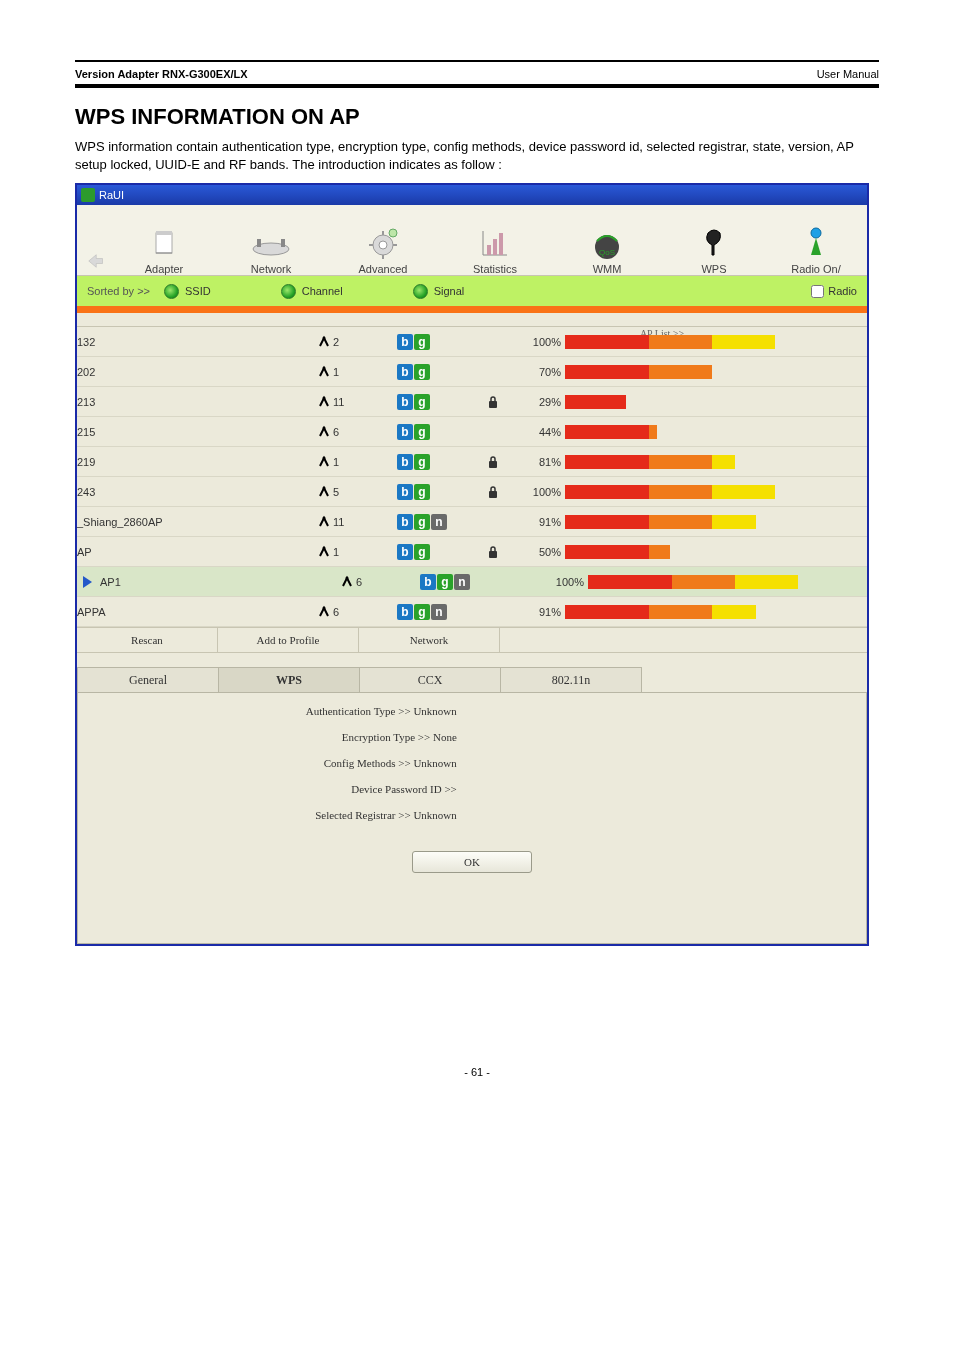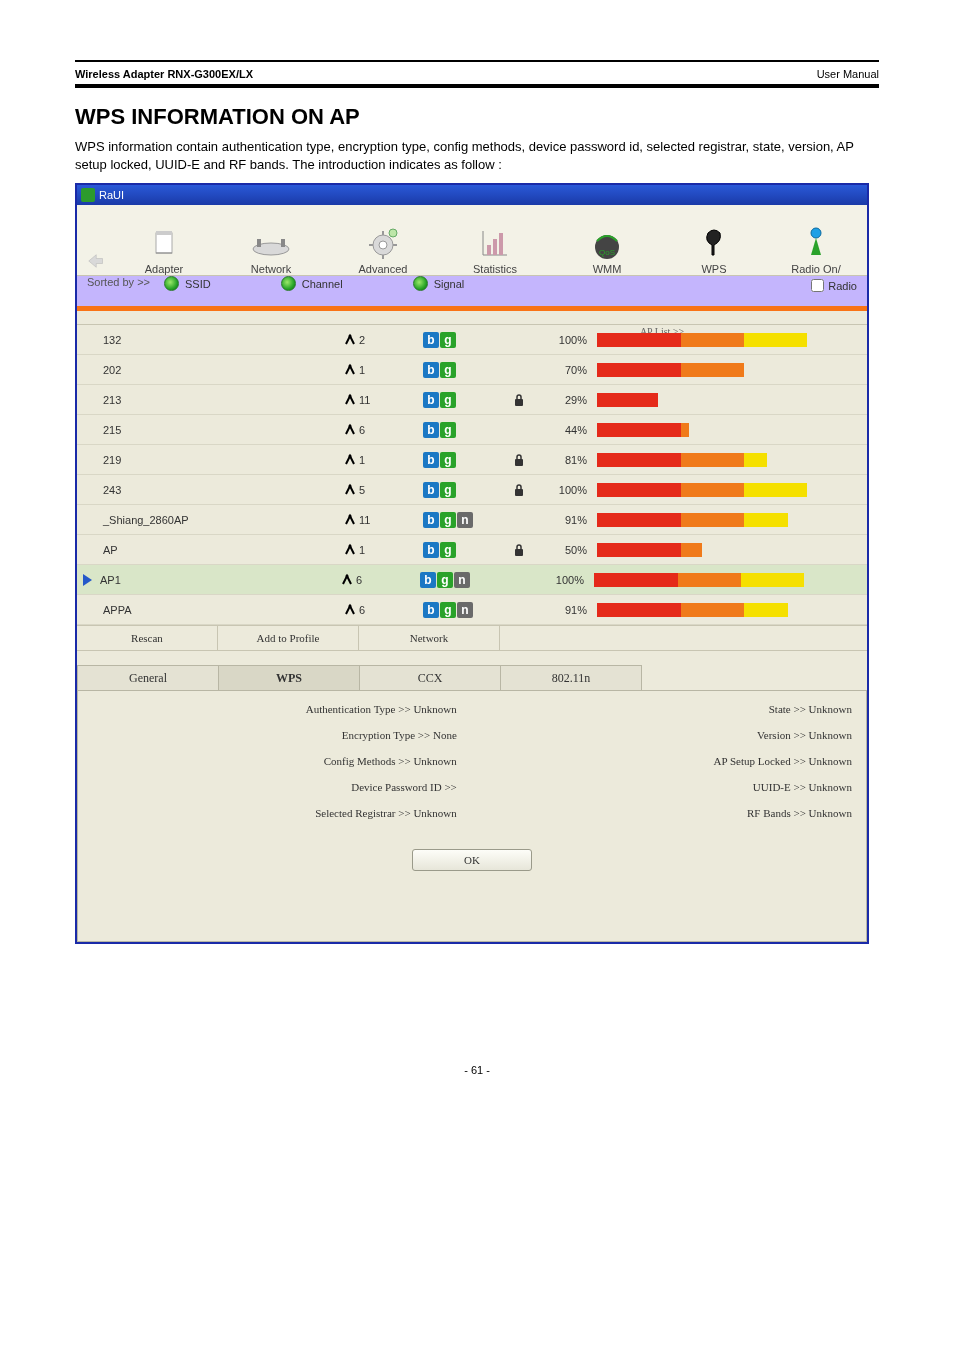--- a/index.html
+++ b/index.html
@@ -10,42 +10,42 @@
 .hr-thick{border:none;border-top:4px solid #000;margin:2px 75px 16px 75px}
 .section-title{font:bold 22px Arial;color:#000;margin:0 75px 8px 75px}
 .intro{font:13px/1.35 Arial;color:#000;margin:0 75px 10px 75px}
 .app{width:790px;margin:6px 0 4px 75px;border:2px solid #1a2aa8;background:#eceadb;position:relative}
 .titlebar{height:20px;background:linear-gradient(#2a59d8,#1a3aa8);color:#fff;font:11px/20px Tahoma,Arial;display:flex;align-items:center}
 .titlebar-ico{display:inline-block;width:14px;height:14px;margin:0 4px 0 4px;background:#2c9b2c;border-radius:2px}
 .toolbar{display:flex;align-items:flex-end;height:70px;background:#f3f2e7;border-bottom:1px solid #c8c5b2}
 .tool{flex:0 0 auto;text-align:center;font:11px Tahoma,Arial;color:#444;padding:0 6px}
 .tool .ic{display:block;margin:0 auto 2px auto}
 .back-arrow{width:32px;height:28px;margin:6px 8px 0 8px}
-.sortbar{display:flex;align-items:flex-start;height:30px;font:11px Tahoma,Arial;color:#333;border-bottom:5px solid #f97316;position:relative;background:#c4b5fd}
+.sortbar{display:flex;align-items:center;height:30px;font:11px Tahoma,Arial;color:#333;border-bottom:7px solid #f97316;position:relative;background:#bef264}
 .sortbar .lbl{margin:0 14px 0 10px;color:#555}
 .radio{display:inline-flex;align-items:center;margin-right:70px}
 .radio-dot{width:13px;height:13px;border-radius:50%;background:radial-gradient(circle at 40% 40%,#9be86a 0,#28a428 60%,#0a6d0a 100%);display:inline-block;margin-right:6px;border:1px solid #2a7a2a}
 .show{position:absolute;right:10px;display:flex;align-items:center}
 .show input{margin-right:4px}
 .aplist-lbl{font:10px Tahoma;color:#666;text-align:center;margin-top:-1px;border-bottom:1px solid #c8c5b2;padding-bottom:3px;position:relative}
 .aplist-lbl span{background:#eceadb;padding:0 6px;position:relative;top:16px;margin-left:380px}
 .grid{background:#eceadb}
 .row{display:flex;align-items:center;height:29px;border-bottom:1px solid #d9d7c6;font:11px Tahoma,Arial;color:#333}
 .row.sel{background:#d9e6c8}
 .sel-tri{width:0;height:0;border-top:6px solid transparent;border-bottom:6px solid transparent;border-left:9px solid #2458c9;margin-left:6px}
-.c-ssid{width:240px;padding-left:26px}
+.c-ssid{width:240px;}
 .row.sel .c-ssid{padding-left:6px}
 .c-ch{width:80px;display:flex;align-items:center;justify-content:flex-start}
 .ch-ico{width:14px;height:14px;margin-right:2px}
 .c-bgn{width:90px;display:flex;gap:1px;align-items:center}
 .badge{width:16px;height:16px;border-radius:2px;color:#fff;font:bold 12px/16px Arial;text-align:center}
 .bd-b{background:#1b78c4}.bd-g{background:#2aa22a}.bd-n{background:#6a6a6a}
 .c-lock{width:28px}
 .lock{width:12px;height:14px}
-.c-sig{width:46px;text-align:right;padding-right:10px}
+.c-sig{width:46px;text-align:right;padding-right:4px}
 .c-bar{flex:1;padding-right:8px}
 .bar{height:14px;position:relative;background:#eceadb}
 .seg{position:absolute;top:0;height:14px}
 .btnrow{display:flex;border-top:1px solid #c8c5b2;border-bottom:1px solid #c8c5b2}
 .btnrow .b{flex:0 0 140px;text-align:center;font:11px/24px Tahoma;color:#333;border-right:1px solid #c8c5b2}
 .tabs{display:flex;margin-top:14px}
 .tab{flex:0 0 140px;text-align:center;font:12px/24px Tahoma;background:#e4e2d3;border:1px solid #b8b6a4;border-bottom:none;margin-right:-1px;color:#333}
 .tab.active{background:#d9d7c6;font-weight:bold}
 .wps-panel{border:1px solid #b8b6a4;padding:12px 14px 70px 14px;background:#eceadb;font:11px Tahoma;color:#333;position:relative}
 .wps-cols{display:flex;justify-content:space-between}
@@ -55,21 +55,21 @@
 .okbtn{width:120px;height:22px;border:1px solid #9a9a8a;background:linear-gradient(#fdfdf8,#e7e6d9);font:11px Tahoma;color:#333;border-radius:3px;position:relative;margin:30px auto 0 auto;display:block}
 .pgnum{text-align:center;font:11px Arial;color:#000;margin-top:120px}
 svg{display:block}
 </style>
 </head>
 <body>
 
 <div class="page">
   <hr class="hr-top">
   <div class="hdr">
-    <span class="hdr-left">Wireless Adapter RNX-G300EX/LX</span>
+    <span class="hdr-left">Version Adapter RNX-G300EX/LX</span>
     <span>User Manual</span>
   </div>
   <hr class="hr-thick">
   <h2 class="section-title">WPS INFORMATION ON AP</h2>
   <p class="intro">WPS information contain authentication type, encryption type, config methods, device password id, selected registrar, state, version, AP setup locked, UUID-E and RF bands. The introduction indicates as follow :</p>
 
   <div class="app">
     <div class="titlebar">
       <span class="titlebar-ico"></span>
       <span>RaUI</span>
@@ -433,26 +433,19 @@
     </div>
     <div class="wps-panel">
       <div class="wps-cols">
         <div class="wps-left">
           <span>Authentication Type &gt;&gt; Unknown</span>
           <span>Encryption Type &gt;&gt; None</span>
           <span>Config Methods &gt;&gt; Unknown</span>
           <span>Device Password ID &gt;&gt;</span>
           <span>Selected Registrar &gt;&gt; Unknown</span>
         </div>
-        <div class="wps-right">
-          <span>State &gt;&gt; Unknown</span>
-          <span>Version &gt;&gt; Unknown</span>
-          <span>AP Setup Locked &gt;&gt; Unknown</span>
-          <span>UUID-E &gt;&gt; Unknown</span>
-          <span>RF Bands &gt;&gt; Unknown</span>
-        </div>
       </div>
       <button class="okbtn">OK</button>
     </div>
   </div>
 
   <div class="pgnum">- 61 -</div>
 </div>
 
 </body></html>

